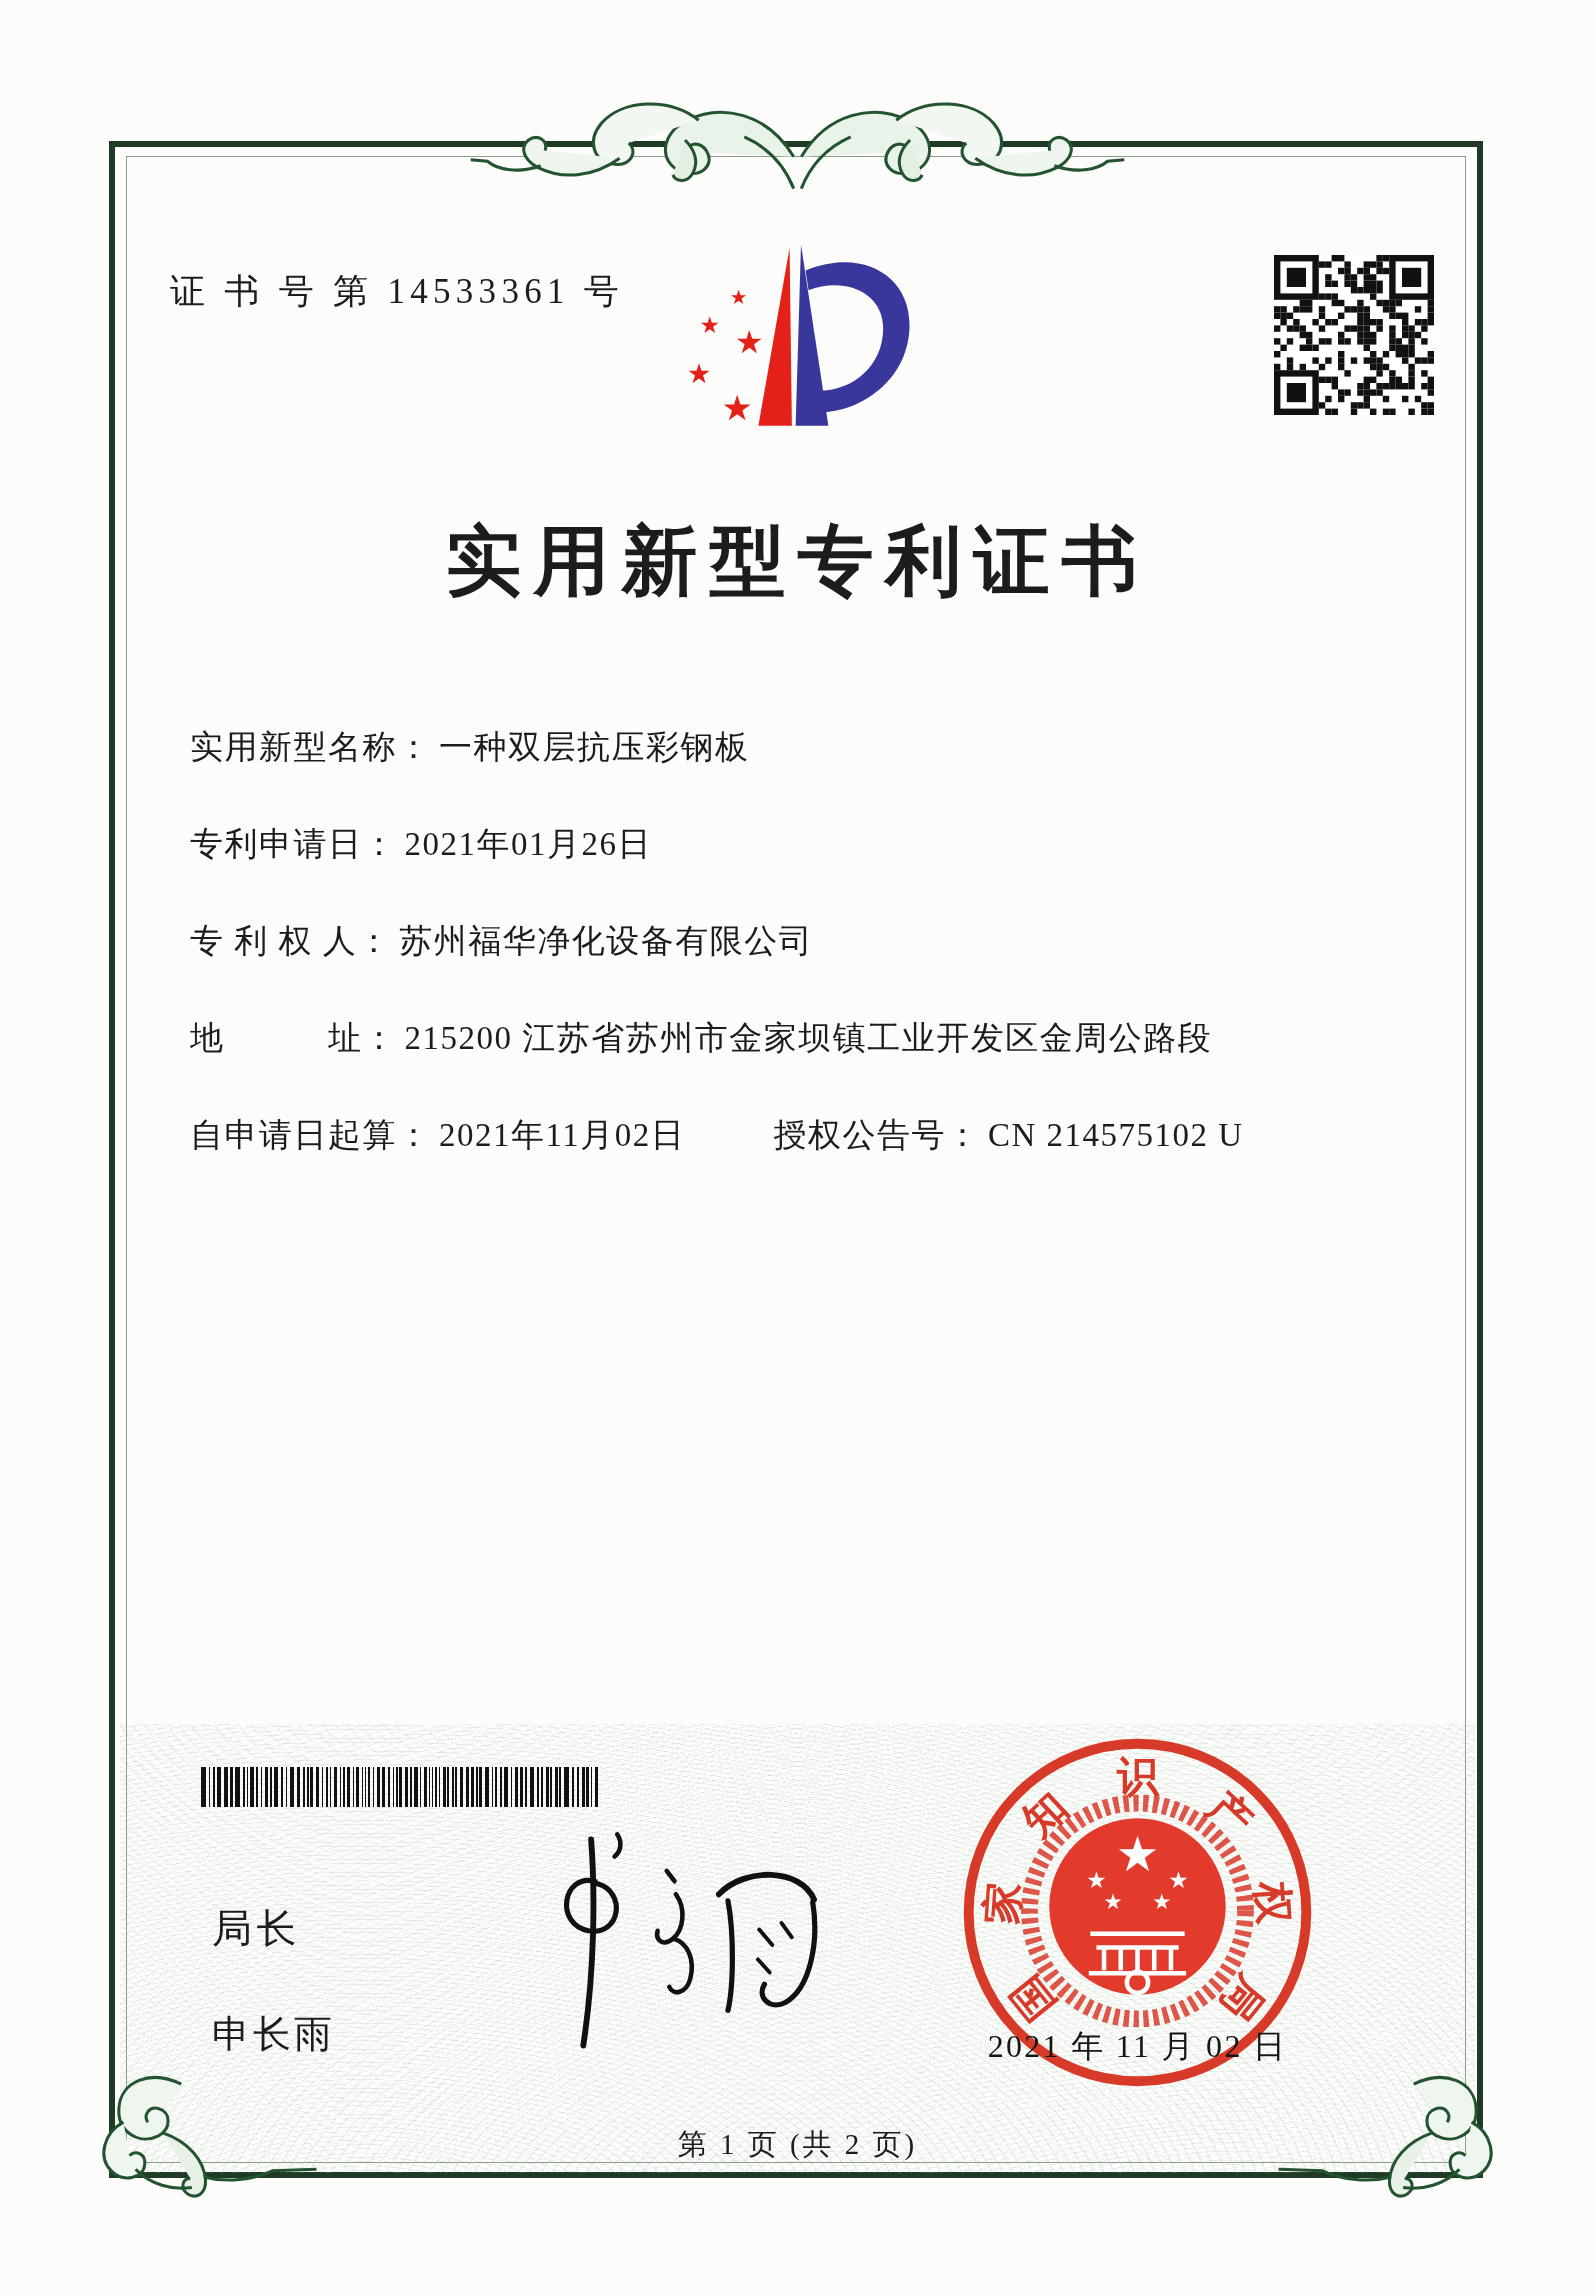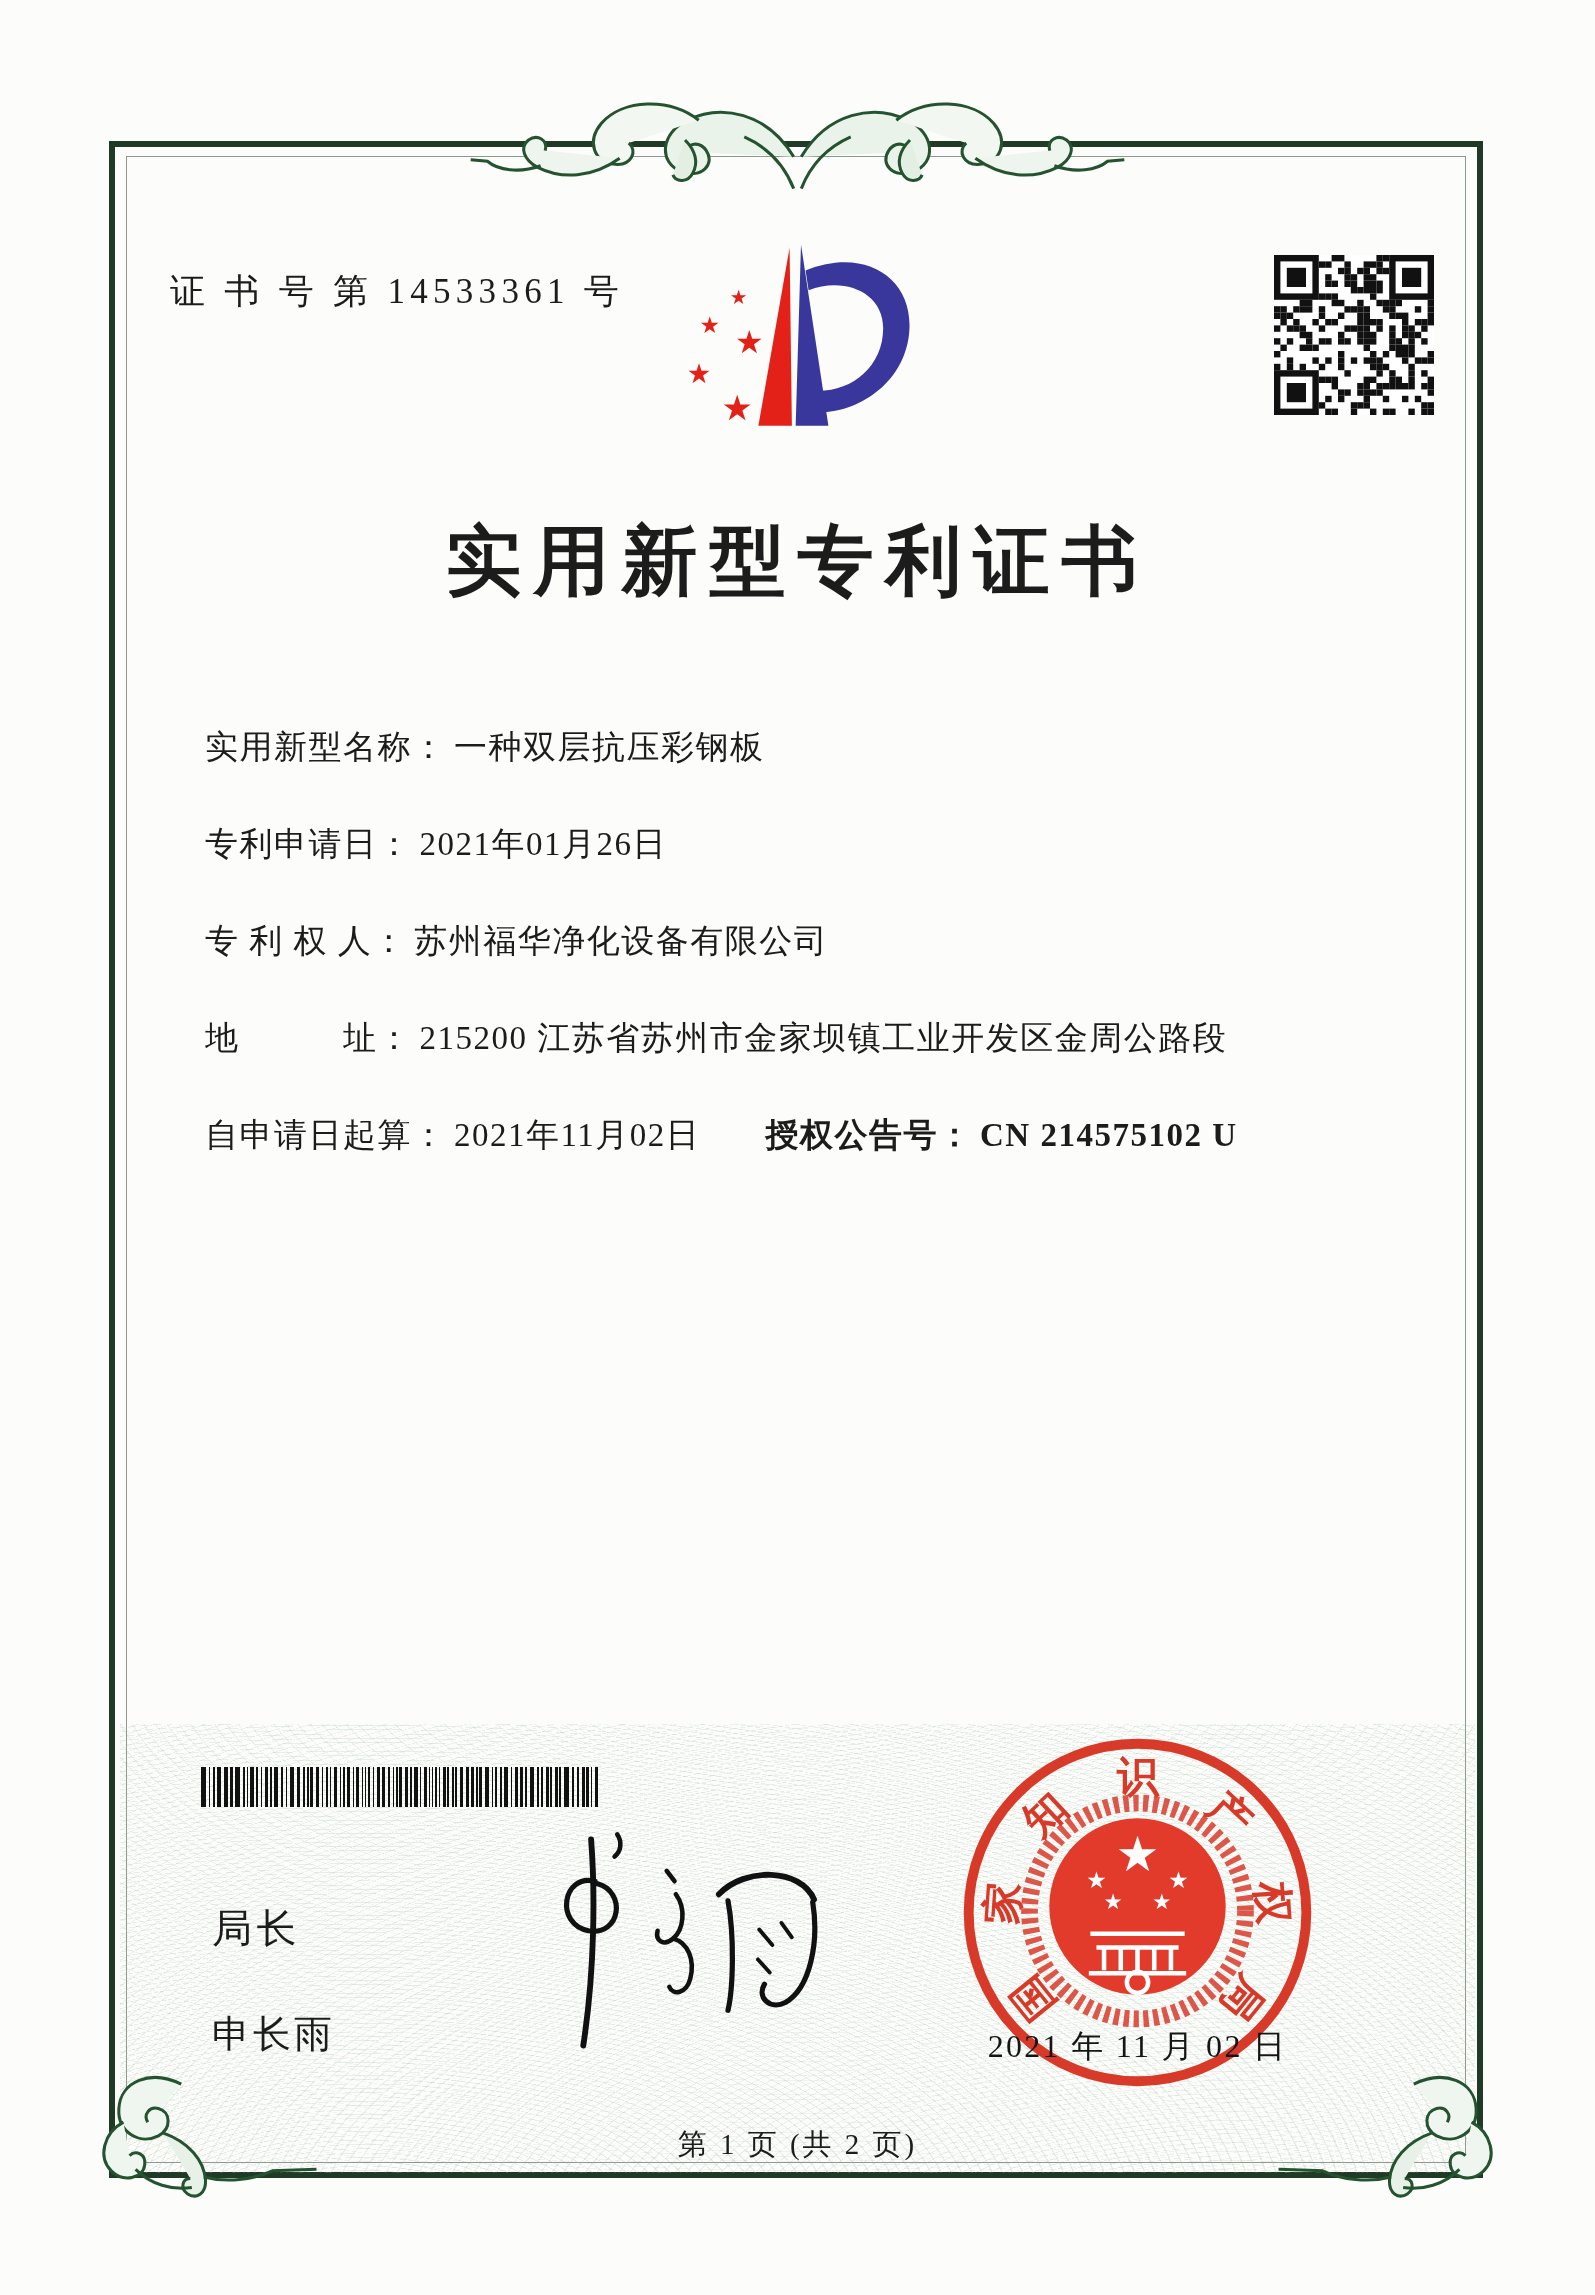--- a/index.html
+++ b/index.html
@@ -16,25 +16,25 @@
       repeating-radial-gradient(ellipse 951px 411px at 18% 112%, rgba(150,185,158,.20) 0 1.5px, transparent 1.5px 10px),
       repeating-radial-gradient(ellipse 1027px 426px at 82% 118%, rgba(150,185,158,.17) 0 1.5px, transparent 1.5px 10.7px),
       repeating-radial-gradient(ellipse 913px 381px at 50% -15%, rgba(150,185,158,.13) 0 1.5px, transparent 1.5px 11.4px);}
   
   .cert-no{position:absolute;left:170px;top:268px;font-size:35px;letter-spacing:5.3px;}
   .logo{position:absolute;left:679px;top:234px;width:244px;height:213px;}
   .qr{position:absolute;left:1274px;top:255px;width:160px;height:160px;}
   .title{position:absolute;left:0;top:511px;width:100%;text-align:center;
          font-size:76px;font-weight:bold;letter-spacing:12px;}
   
-  .fields{position:absolute;left:205px;top:725px;width:1218px;}
+  .fields{position:absolute;left:190px;top:725px;width:1218px;}
   .field-row{height:97px;font-size:33px;letter-spacing:1.5px;white-space:nowrap;}
   .field-row .lab{display:inline-block;}
   .field-row .val{display:inline-block;margin-left:7.6px;}
-  .grant-pair{display:inline-block;margin-left:65px;font-weight:bold;}
+  .grant-pair{display:inline-block;margin-left:88px;}
   
   .body-text{position:absolute;left:188px;top:1362px;width:1215px;
         font-size:32px;line-height:65px;text-align:justify;letter-spacing:0.8px;}
   .body-text p{margin:0;text-indent:2em;}
   .body-text p + p{margin-top:24px;}
   
   .barcode{position:absolute;left:201px;top:1767px;width:405px;height:40px;
         display:flex;align-items:stretch;}
   .barcode .b{height:100%;}
   .sig-title{position:absolute;left:212px;top:1901px;font-size:40px;letter-spacing:4.6px;}

